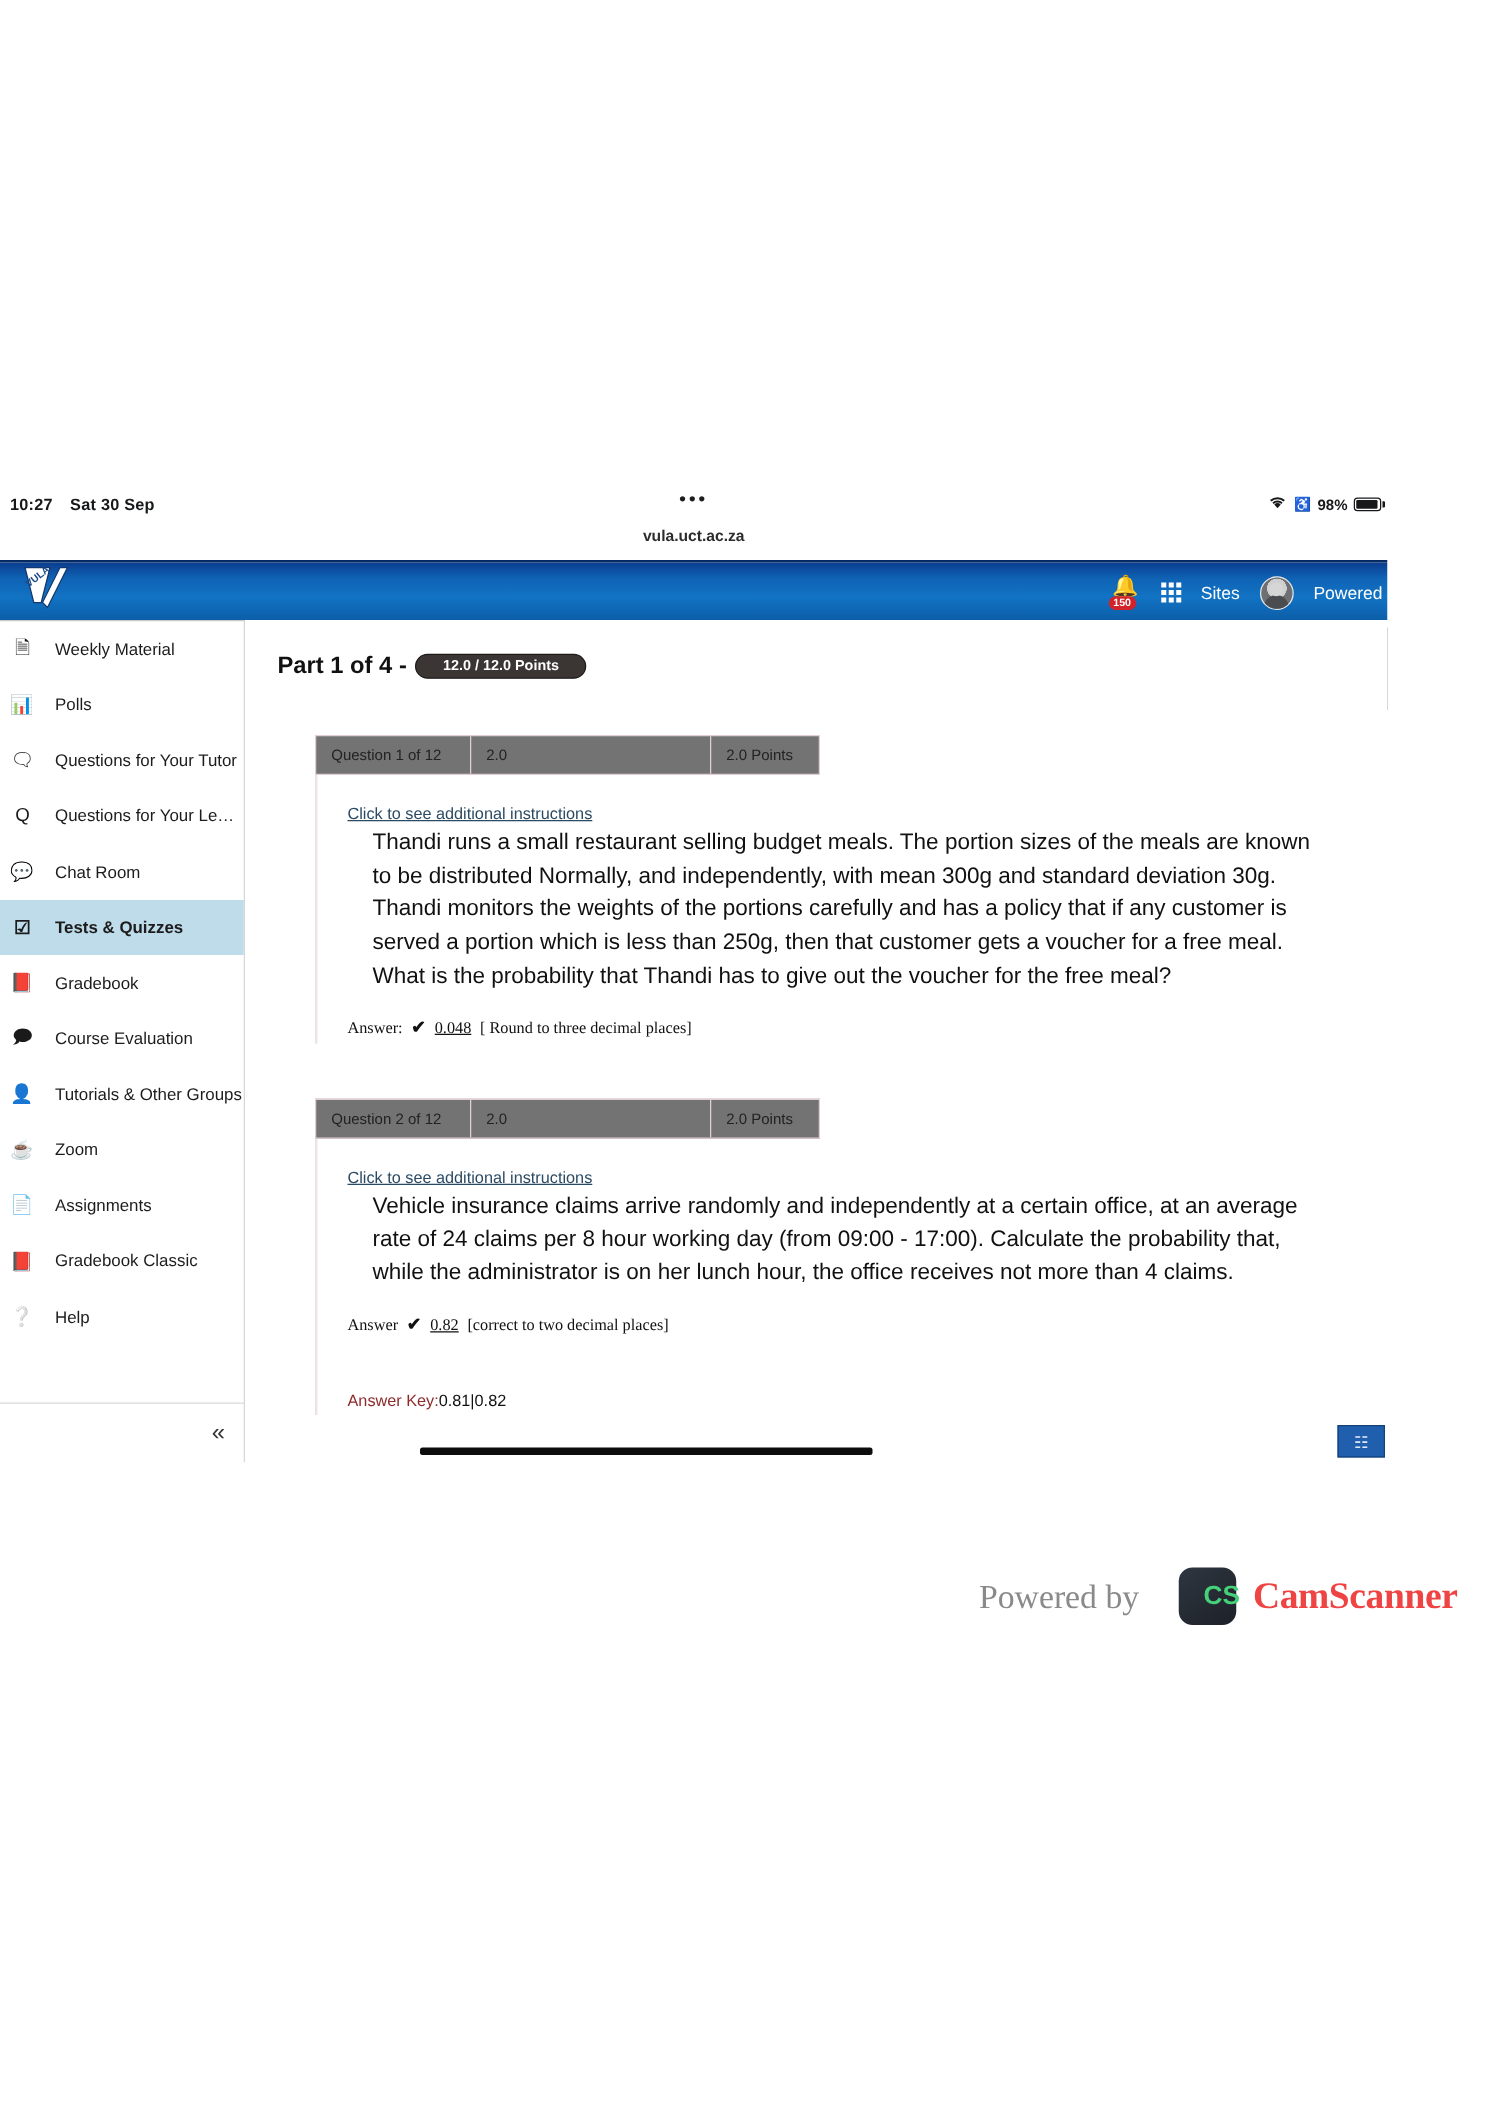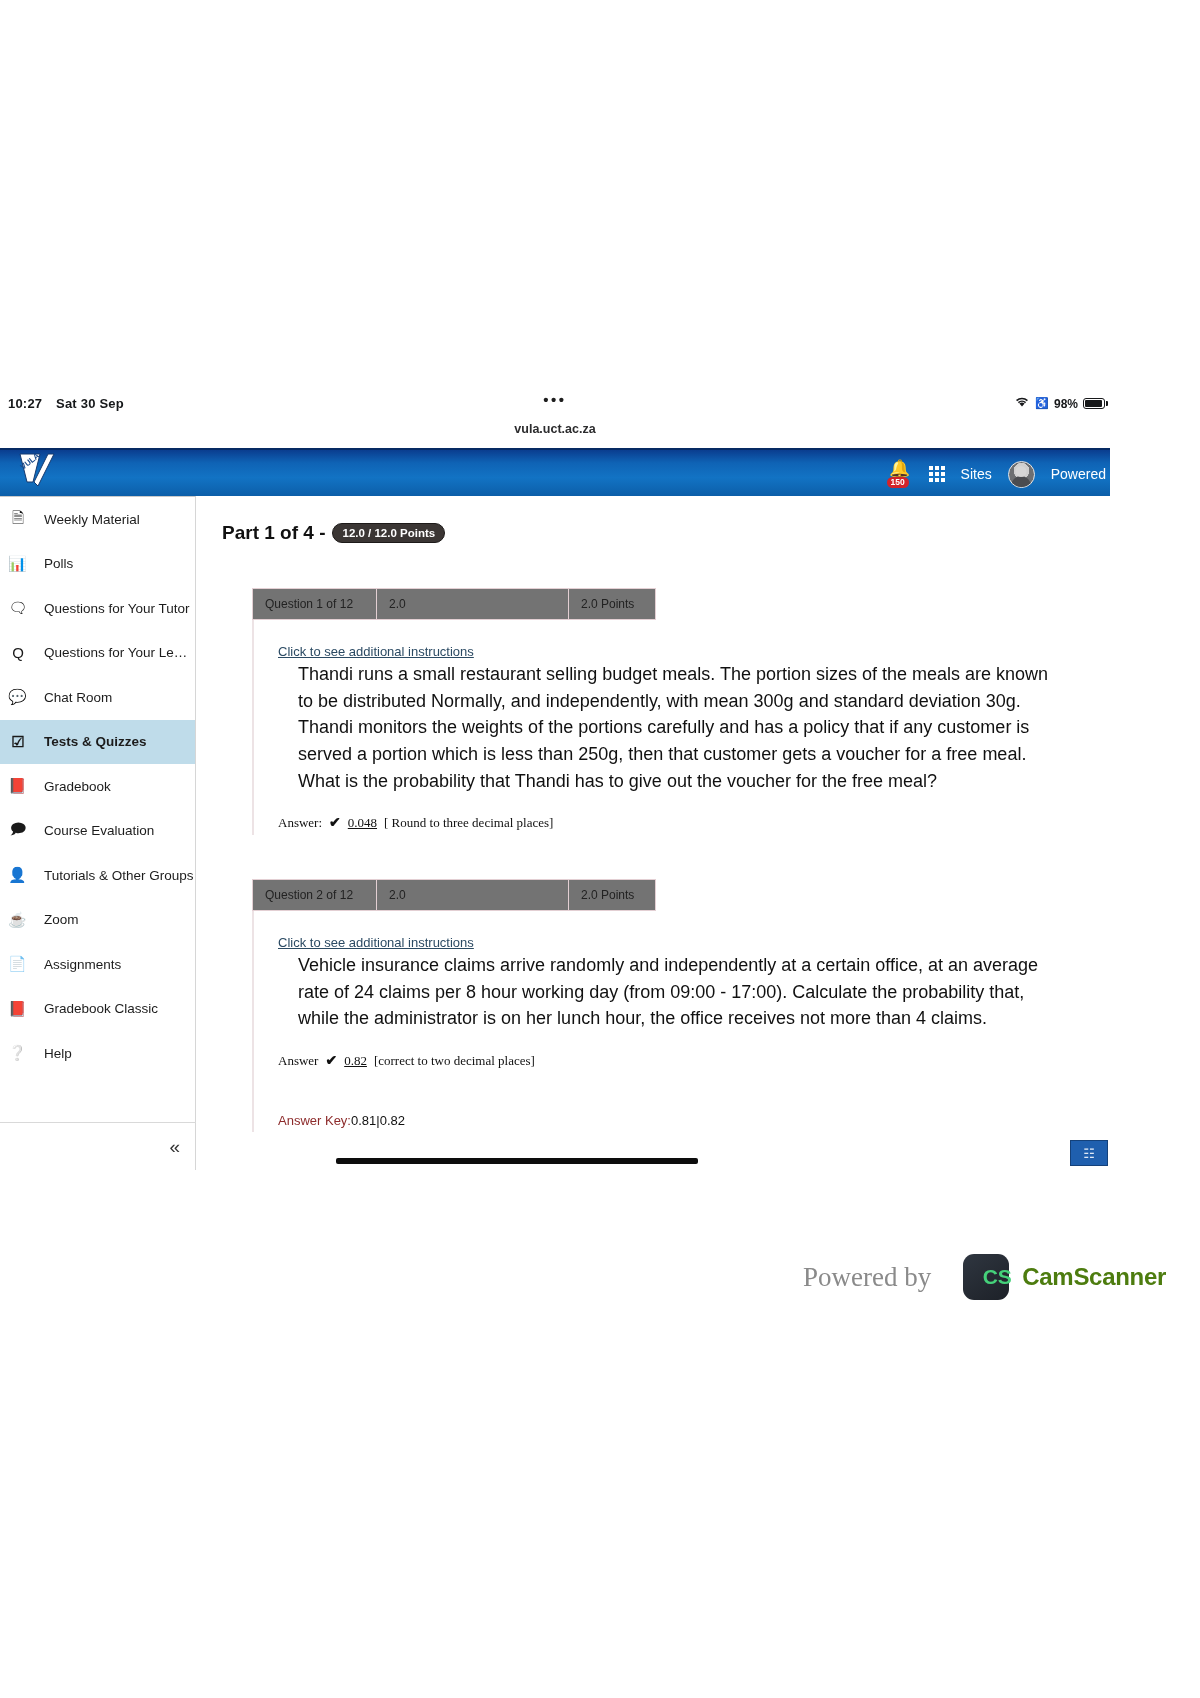--- a/index.html
+++ b/index.html
@@ -166,21 +166,21 @@
   .main-inner { padding: 26px 0 0 26px; }
 
   .part-title {
     display: flex; align-items: center; gap: 7px;
     font-size: 19px; font-weight: bold; color: #111;
     margin-bottom: 44px;
   }
   .points-pill {
     background: #3b3634; color: #ffffff;
     font-size: 11.5px; font-weight: bold;
-    border-radius: 11px; padding: 3px 9px;
+    border-radius: 11px; padding: 3px 21px;
     border: 1px solid #1d1a19;
   }
 
   .q-header {
     width: 404px; height: 32px;
     display: flex; align-items: stretch;
     border: 1px solid #e3cfd3;
     background: #737373;
     font-size: 12px; color: #222;
     margin-left: 30px;
@@ -249,22 +249,23 @@
   .wm-logo { display: flex; align-items: center; gap: 13px; }
   .wm-mark {
     width: 46px; height: 46px; border-radius: 11px;
     background: linear-gradient(145deg,#2f3640 0%, #1d2128 100%);
     display: flex; align-items: center; justify-content: center;
     color: #45d17a; font-size: 21px; font-weight: bold;
     font-family: "Liberation Sans", sans-serif;
     padding-left: 22px;
   }
   .wm-name {
-    font-size: 24px; color: #4d7c0f; font-weight: bold;
+    font-size: 30px; color: #ef4444; font-weight: bold;
     letter-spacing: -0.3px;
+    font-family: Liberation Serif, serif;
   }
 </style>
 </head>
 <body>
 
 <div id="page">
 
   <div id="scan">
 
     <div class="statusbar">

